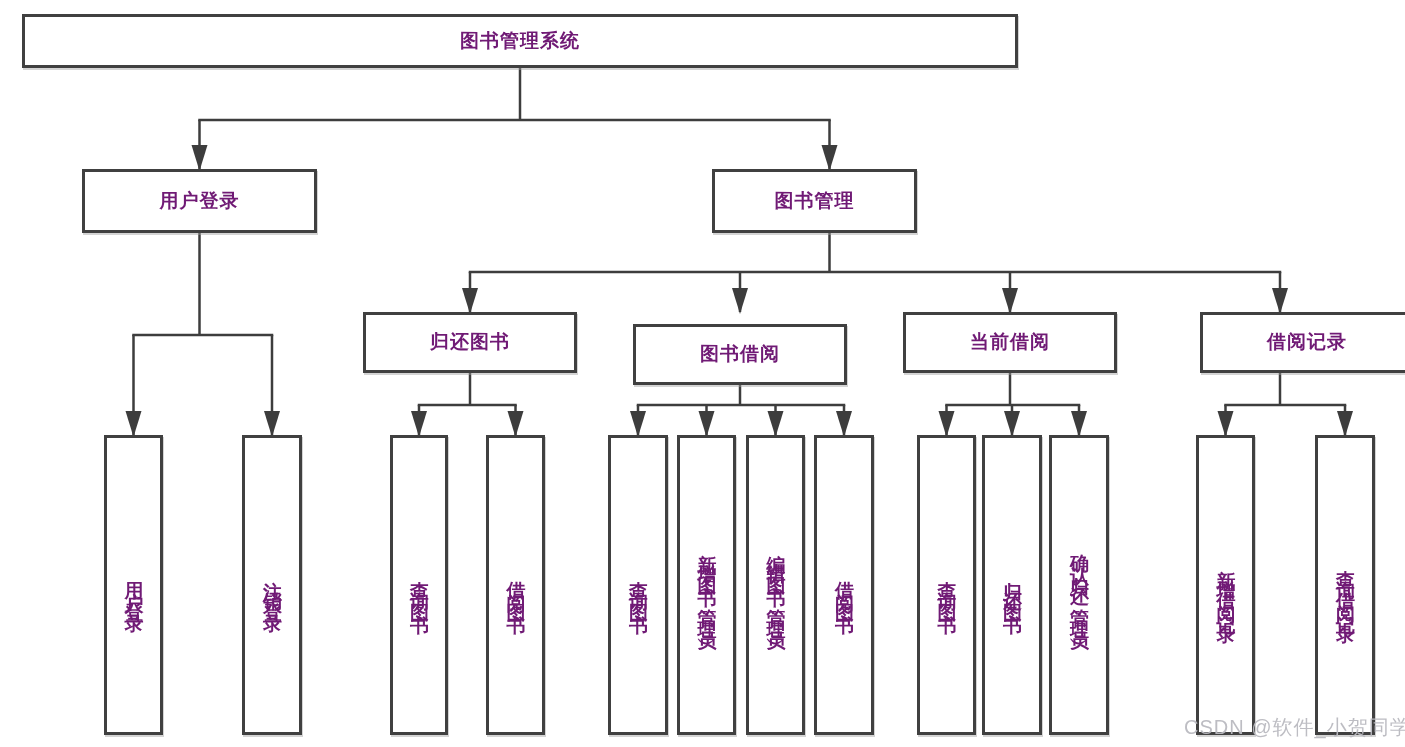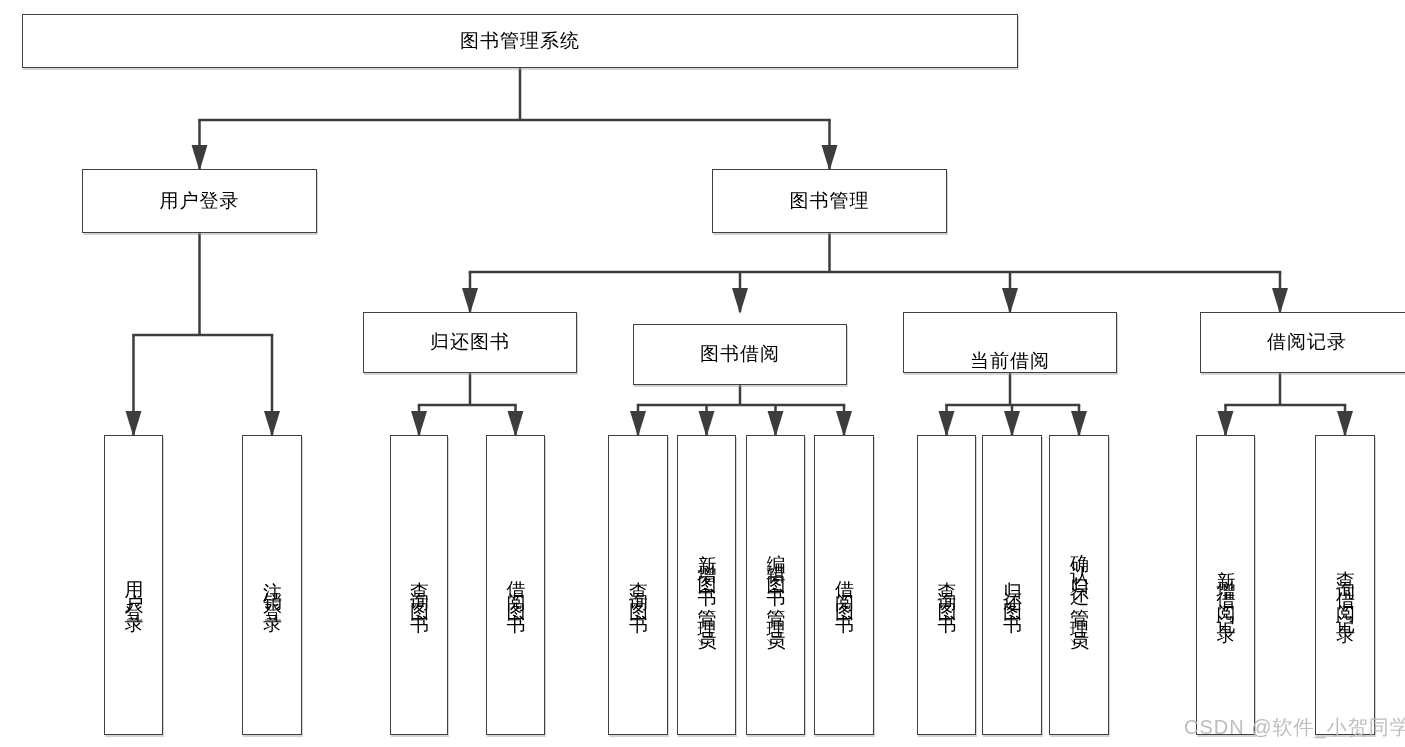--- a/index.html
+++ b/index.html
@@ -6,32 +6,33 @@
   body{
     width:1405px;height:747px;
     font-family:"Liberation Sans","DejaVu Sans",sans-serif;
     overflow:hidden;
   }
   #stage{position:relative;width:1405px;height:747px;background:#ffffff;}
   #connectors{position:absolute;left:0;top:0;width:1405px;height:747px;}
   .node{
     position:absolute;
     box-sizing:border-box;
-    border:1px solid #404040;
+    border:3px solid #404040;
     background:#ffffff;
     display:flex;
     align-items:center;
     justify-content:center;
-    color:#000000;
+    color:#701a75;
     font-size:19px;
     letter-spacing:1px;
     box-shadow:1px 2px 0 rgba(160,160,160,0.45);
     z-index:2;
     text-align:center;
     line-height:1.1;
+    font-weight:bold;
   }
   .node.vertical{
     writing-mode:vertical-rl;
     letter-spacing:11px;
     padding-top:6px;
   }
   .watermark{
     position:absolute;
     left:1184px;
     top:714px;
@@ -100,30 +101,30 @@
       <line x1="1345" y1="405" x2="1345" y2="435" stroke="#3d3d3d" stroke-width="2.5"></line>
       <polygon points="1337,411 1353,411 1345,437" fill="#3d3d3d"></polygon>
     </svg>
   <div class="watermark">CSDN @软件_小贺同学</div>
 <div class="node" style="left: 22px; top: 14px; width: 996px; height: 54px;">
       <span>图书管理系统</span>
     </div>
     <div class="node" style="left: 82px; top: 169px; width: 235px; height: 64px;">
       <span>用户登录</span>
     </div>
-    <div class="node" style="left: 712px; top: 169px; width: 235px; height: 64px; text-align: center;">
+    <div class="node" style="left: 712px; top: 169px; width: 205px; height: 64px; text-align: center;">
       <span>图书管理</span>
     </div>
     <div class="node" style="left: 363px; top: 312px; width: 214px; height: 61px;">
       <span>归还图书</span>
     </div>
     <div class="node" style="left: 633px; top: 324px; width: 214px; height: 61px;">
       <span>图书借阅</span>
     </div>
-    <div class="node" style="left: 903px; top: 312px; width: 214px; height: 61px; align-items: flex-end;">
+    <div class="node" style="left: 903px; top: 312px; width: 214px; height: 61px;">
       <span>当前借阅</span>
     </div>
     <div class="node" style="left: 1173px; top: 312px; width: 214px; height: 61px; margin-left: 27px;">
       <span>借阅记录</span>
     </div>
     <div class="node vertical" style="left: 104px; top: 435px; width: 59px; height: 300px;">
       <span>用户登录</span>
     </div>
     <div class="node vertical" style="left: 242px; top: 435px; width: 60px; height: 300px;">
       <span>注销登录</span>

